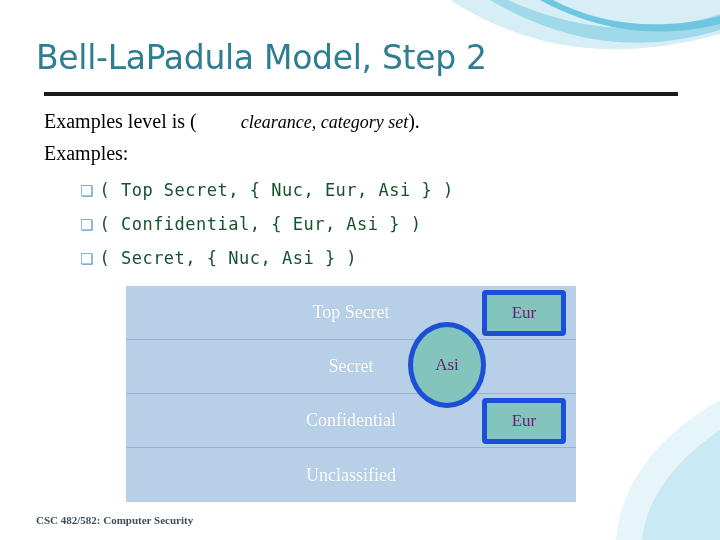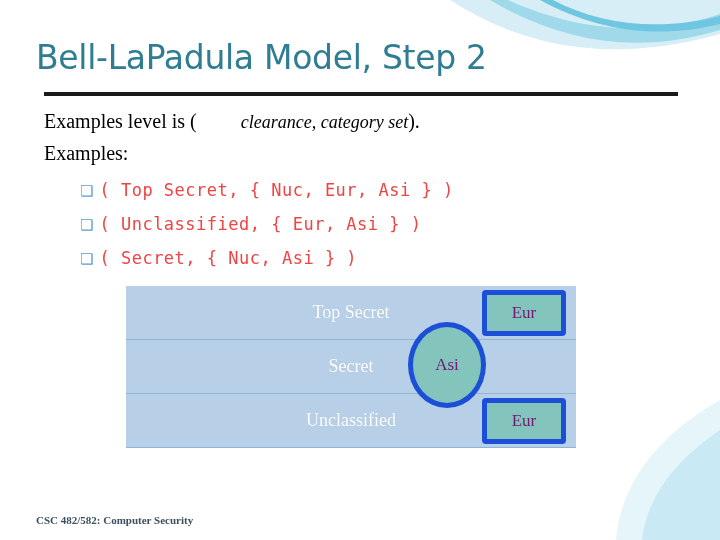--- a/index.html
+++ b/index.html
@@ -97,21 +97,21 @@
   .bullet-mark {
     color: #5b9bd5;
     font-size: 15px;
     margin-right: 6px;
     font-family: "DejaVu Sans", sans-serif;
     line-height: 1;
   }
   .bullet-text {
     font-family: "DejaVu Sans Mono", monospace;
     font-size: 17px;
-    color: #ef4444;
+    color: #14532d;
     letter-spacing: 0.5px;
   }
 
   
   .diagram {
     position: absolute;
     left: 126px;
     top: 286px;
     width: 450px;
     height: 216px;
@@ -216,34 +216,37 @@
 
   <div class="line2">Examples:</div>
 
   <div class="bullets">
     <div class="bullet-row">
       <span class="bullet-mark">❏</span>
       <span class="bullet-text">( Top Secret, { Nuc, Eur, Asi } )</span>
     </div>
     <div class="bullet-row">
       <span class="bullet-mark">❏</span>
-      <span class="bullet-text">( Unclassified, { Eur, Asi } )</span>
+      <span class="bullet-text">( Confidential, { Eur, Asi } )</span>
     </div>
     <div class="bullet-row">
       <span class="bullet-mark">❏</span>
       <span class="bullet-text">( Secret, { Nuc, Asi } )</span>
     </div>
   </div>
 
   <div class="diagram">
     <div class="band">
       <span class="band-label">Top Secret</span>
     </div>
     <div class="band">
       <span class="band-label">Secret</span>
+    </div>
+    <div class="band">
+      <span class="band-label">Confidential</span>
     </div>
     <div class="band">
       <span class="band-label">Unclassified</span>
     </div>
 
     <div class="cat cat-asi">Asi</div>
     <div class="cat cat-eur-top">Eur</div>
     <div class="cat cat-eur-bottom">Eur</div>
   </div>
 

